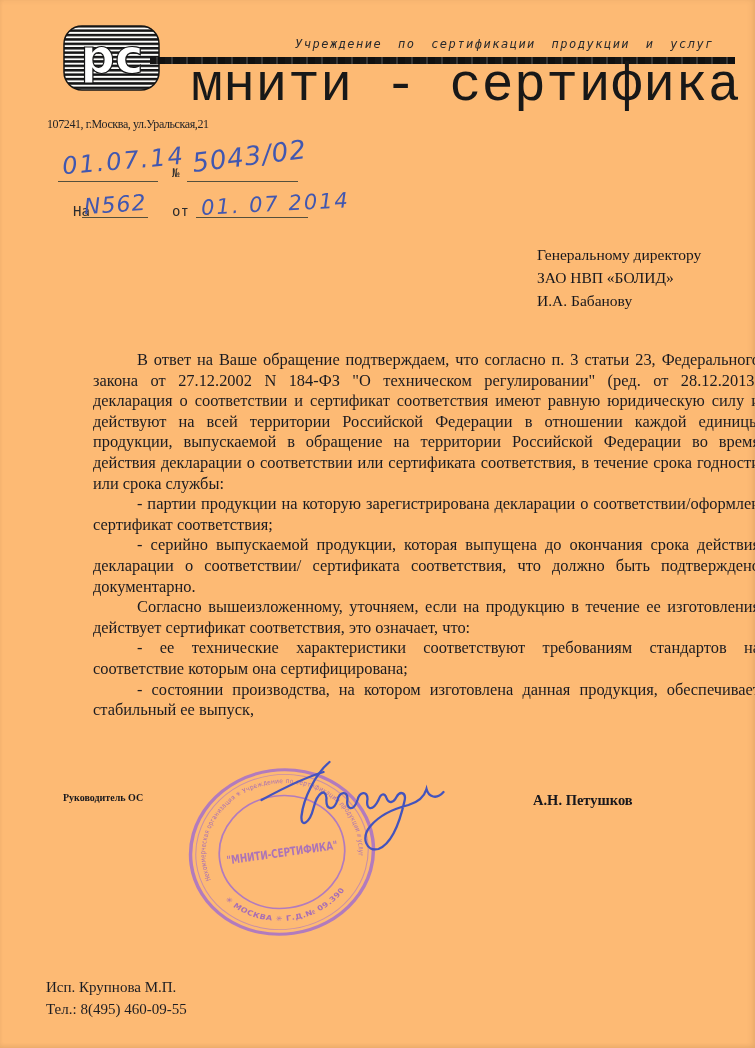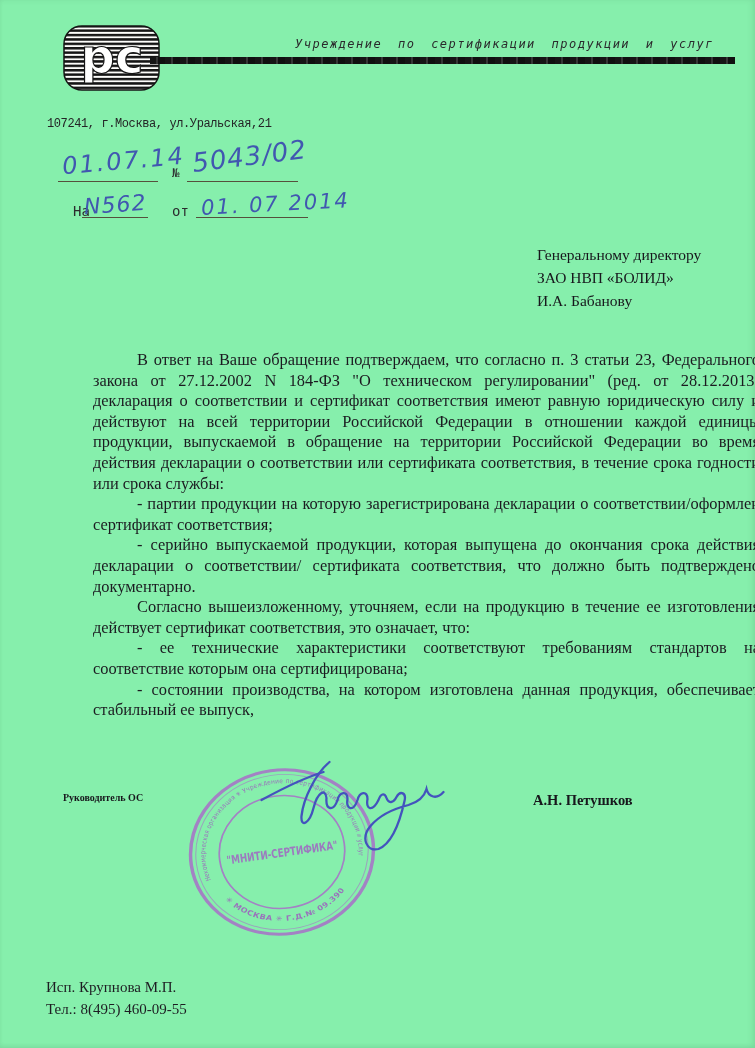--- a/index.html
+++ b/index.html
@@ -1,38 +1,38 @@
 <!DOCTYPE html>
 <html lang="ru"><head>
 <meta charset="utf-8">
 <style>
   html,body{margin:0;padding:0;}
   body{background:#e8e8e6;font-family:"Liberation Serif",serif;}
   .page{
     position:relative;width:755px;height:1048px;margin:0 auto;
-    background:#86efac;color:#1e1e20;overflow:hidden;
+    background:#fdba74;color:#1e1e20;overflow:hidden;
     box-shadow:inset -3px 0 6px rgba(0,0,0,.06), inset 0 -2px 4px rgba(0,0,0,.05);
   }
   .abs{position:absolute;}
   
   .tagline{
     left:295px;top:37px;font-family:"DejaVu Sans Mono",monospace;
     font-style:italic;font-size:12px;letter-spacing:1.5px;word-spacing:7px;color:#2a2a2c;
   }
   .rule{
     left:150px;top:57px;width:585px;height:7px;
     background:repeating-linear-gradient(90deg,#161616 0 6px,#363636 6px 8px,#101010 8px 15px);
   }
   .org-title{
     left:191px;top:56px;margin:0;font-family:"Liberation Mono",monospace;
     font-weight:normal;font-size:53px;letter-spacing:.5px;color:#181818;white-space:nowrap;
   }
   .address-row{
     left:47px;top:117px;width:660px;display:flex;gap:34px;
-    font-family:Liberation Mono, monospace;font-size:12px;letter-spacing:-.4px;color:#242426;
+    font-family:Liberation Serif, serif;font-size:12px;letter-spacing:-.4px;color:#242426;
     white-space:nowrap;
   }
   .logo{left:63px;top:25px;}
   
   .hw{font-family:"DejaVu Sans",sans-serif;font-style:italic;color:#4157b0;white-space:nowrap;}
   .hw1{left:62px;top:147px;font-size:24px;letter-spacing:2px;transform:rotate(-5deg);}
   .hw2{left:192px;top:141px;font-size:26px;letter-spacing:1px;transform:rotate(-7deg);}
   .hw3{left:84px;top:192px;font-size:22px;letter-spacing:1px;transform:rotate(-4deg);}
   .hw4{left:201px;top:192px;font-size:21px;letter-spacing:2px;transform:rotate(-3deg);}
   .uline{height:0;border-bottom:1.6px solid #55503c;}
@@ -71,20 +71,21 @@
           <rect width="6" height="2.5" fill="#141414"></rect>
         </pattern>
       </defs>
       <rect x="1" y="1" width="95" height="64" rx="18" fill="url(#stripes)" stroke="#141414" stroke-width="1.5"></rect>
       <text x="49" y="48" text-anchor="middle" font-family="DejaVu Sans, sans-serif" font-size="48" font-weight="bold" fill="#ffffff" stroke="#141414" stroke-width="1.2">рс</text>
     </svg>
   </div>
 
   <div class="abs tagline">Учреждение по сертификации продукции и услуг</div>
   <div class="abs rule"></div>
+  <h1 class="abs org-title">мнити - сертифика</h1>
 
   <div class="abs address-row">
     <span>107241, г.Москва, ул.Уральская,21</span>
   </div>
 
   <span class="abs hw hw1">01.07.14</span>
   <div class="abs uline u1"></div>
   <span class="abs form-label lblNo">№</span>
   <span class="abs hw hw2">5043/02</span>
   <div class="abs uline u2"></div>

